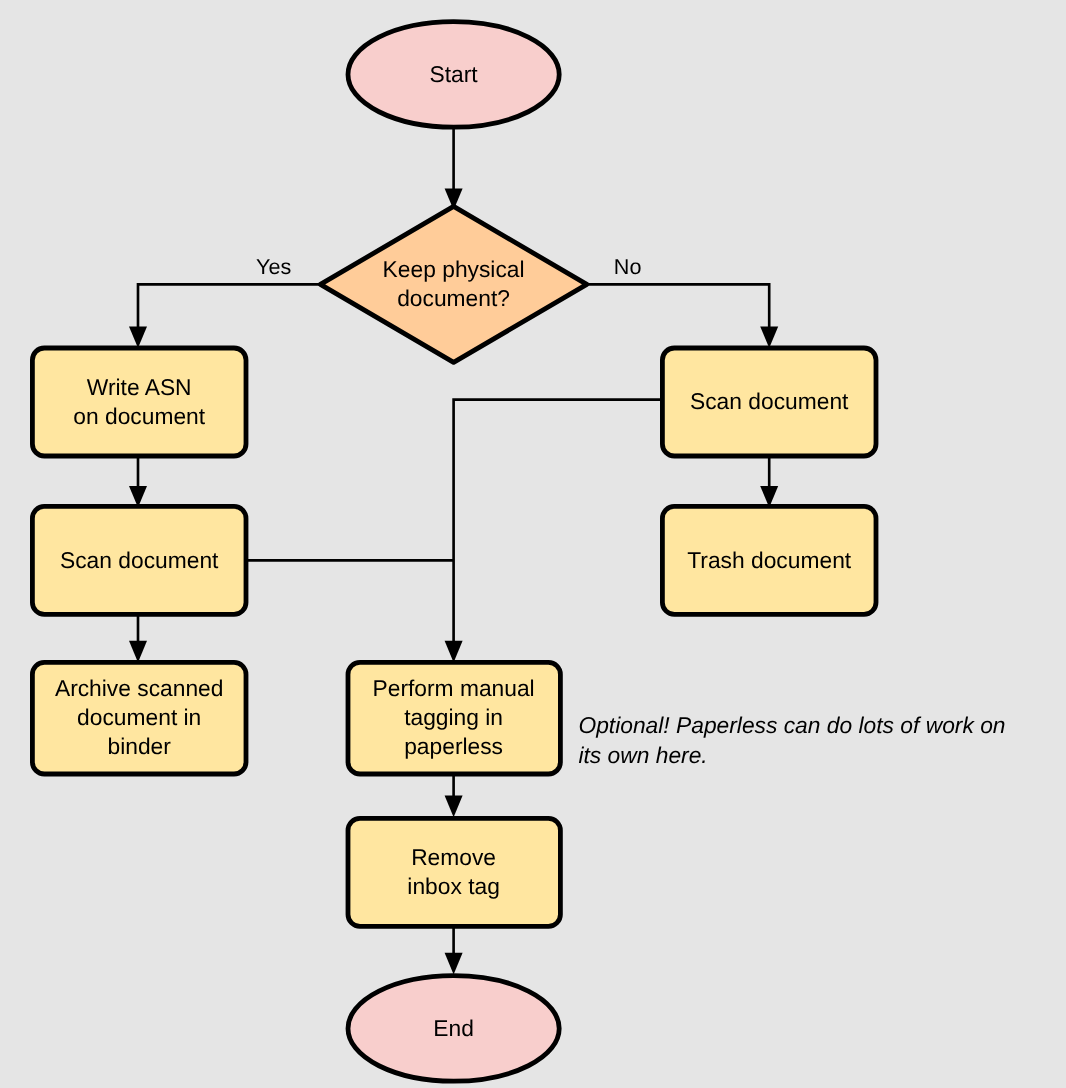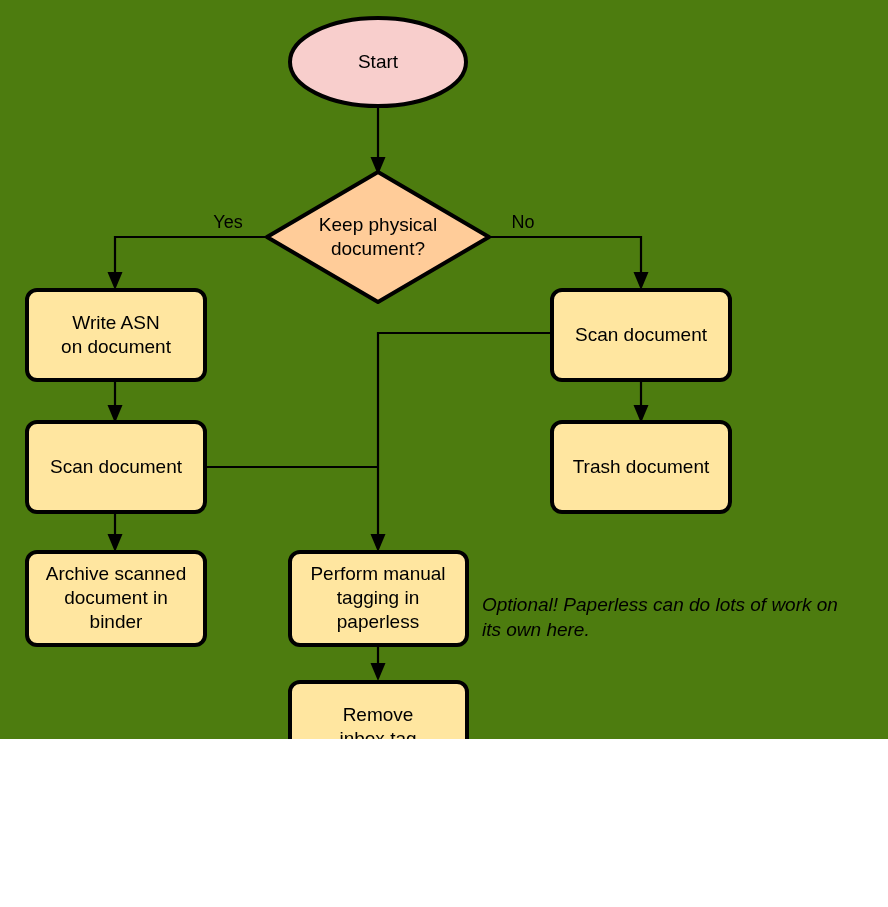--- a/index.html
+++ b/index.html
@@ -7,22 +7,22 @@
     margin: 0;
     padding: 0;
     background: #ffffff;
   }
   body {
     font-family: "Liberation Sans", sans-serif;
   }
   #flowchart-root {
     position: relative;
     width: 888px;
-    height: 739px;
-    background: #4d7c0f;
+    height: 907px;
+    background: #e5e5e5;
     overflow: hidden;
   }
   #flow-svg {
     position: absolute;
     left: 0;
     top: 0;
     width: 888px;
     height: 907px;
   }
   .node-label {

